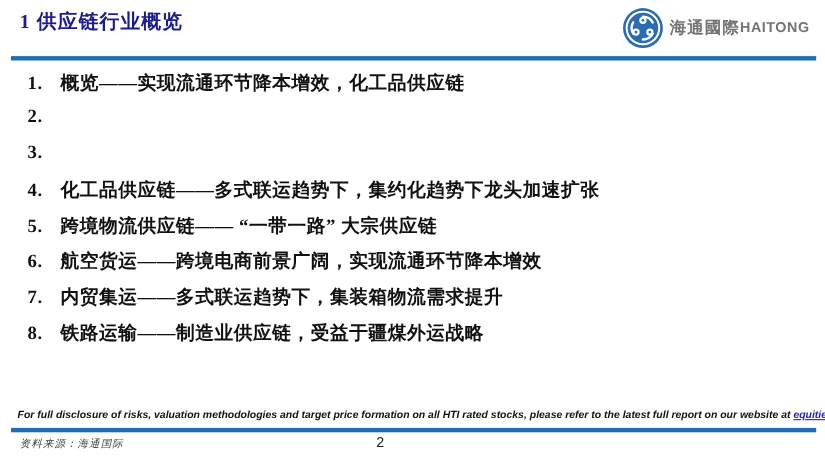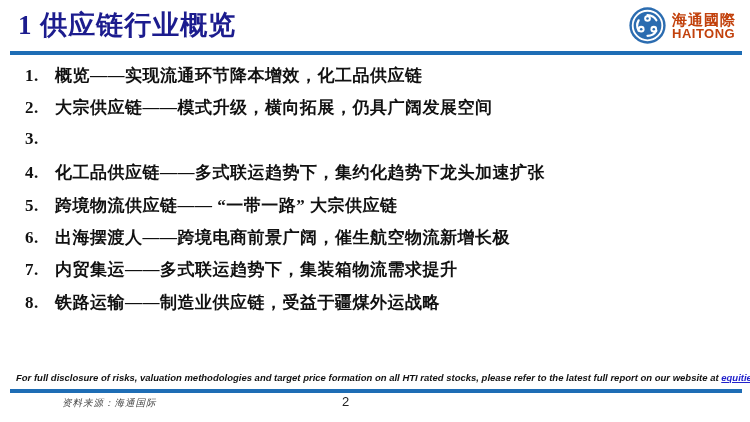--- a/index.html
+++ b/index.html
@@ -6,36 +6,36 @@
   .slide{
     position:relative;
     width:750px;height:422px;
     background:#ffffff;
     overflow:hidden;
     font-family:"Liberation Serif", serif;
   }
   
   .title{
     position:absolute;left:18px;top:7px;
-    font-size:27px;font-weight:bold;
+    font-size:18px;font-weight:bold;
     color:#1c1c8e;
     letter-spacing:1px;
     white-space:nowrap;
   }
   .title-rule{
     position:absolute;left:10px;top:51px;
     width:732px;height:4px;
     background:#1e6db5;
   }
   .logo{
     position:absolute;right:14px;top:7px;
     display:flex;align-items:center;gap:6px;
   }
   .logo-icon{width:37px;height:37px;display:block;}
-  .logo-text{display:flex;flex-direction:column;line-height:1;color:#c2410c;
+  .logo-text{display:flex;flex-direction:row;line-height:1;color:#737373;
     font-family:"Liberation Sans", sans-serif;justify-content:space-between;}
   .logo-cn{font-size:15px;font-weight:bold;letter-spacing:1px;}
   .logo-en{font-size:13px;font-weight:bold;letter-spacing:0.5px;margin-top:0;}
   
   .list{
     position:absolute;left:25px;top:64px;right:10px;
     margin:0;padding:0;list-style:none;
   }
   .row{
     display:flex;align-items:baseline;
@@ -55,21 +55,20 @@
   .disclosure a{color:#2222cc;text-decoration:underline;cursor:pointer;}
   .footer-rule{
     position:absolute;left:10px;top:389px;
     width:732px;height:3.5px;
     background:#1e6db5;
   }
   .source{
     position:absolute;left:18px;top:397px;
     font-size:9.5px;font-style:italic;color:#444444;
     letter-spacing:1px;
-    margin-left:44px;
   }
   .page-num{
     position:absolute;left:342px;top:394px;
     font-size:13px;color:#222222;
     font-family:"Liberation Sans", sans-serif;
   }
 </style>
 </head>
 <body>
 
@@ -105,36 +104,35 @@
 
   <div class="title-rule"></div>
 
   <ol class="list">
     <li class="row">
       <span class="num">1.</span>
       <span class="txt">概览——实现流通环节降本增效，化工品供应链</span>
     </li>
     <li class="row">
       <span class="num">2.</span>
-      <span class="txt">大宗供应链——模式升级，横向拓展，仍具广阔发展空间</span>
     </li>
     <li class="row">
       <span class="num">3.</span>
     </li>
     <li class="row">
       <span class="num">4.</span>
       <span class="txt">化工品供应链——多式联运趋势下，集约化趋势下龙头加速扩张</span>
     </li>
     <li class="row">
       <span class="num">5.</span>
       <span class="txt">跨境物流供应链—— “一带一路” 大宗供应链</span>
     </li>
     <li class="row">
       <span class="num">6.</span>
-      <span class="txt">出海摆渡人——跨境电商前景广阔，催生航空物流新增长极</span>
+      <span class="txt">航空货运——跨境电商前景广阔，实现流通环节降本增效</span>
     </li>
     <li class="row">
       <span class="num">7.</span>
       <span class="txt">内贸集运——多式联运趋势下，集装箱物流需求提升</span>
     </li>
     <li class="row">
       <span class="num">8.</span>
       <span class="txt">铁路运输——制造业供应链，受益于疆煤外运战略</span>
     </li>
   </ol>

